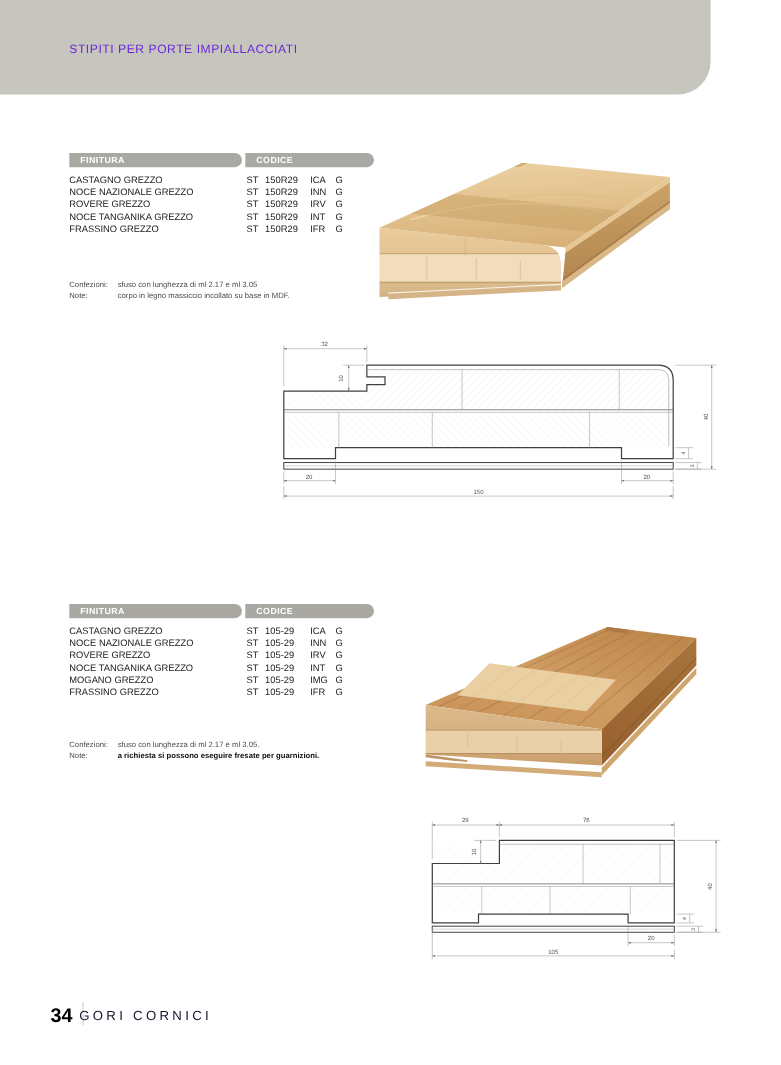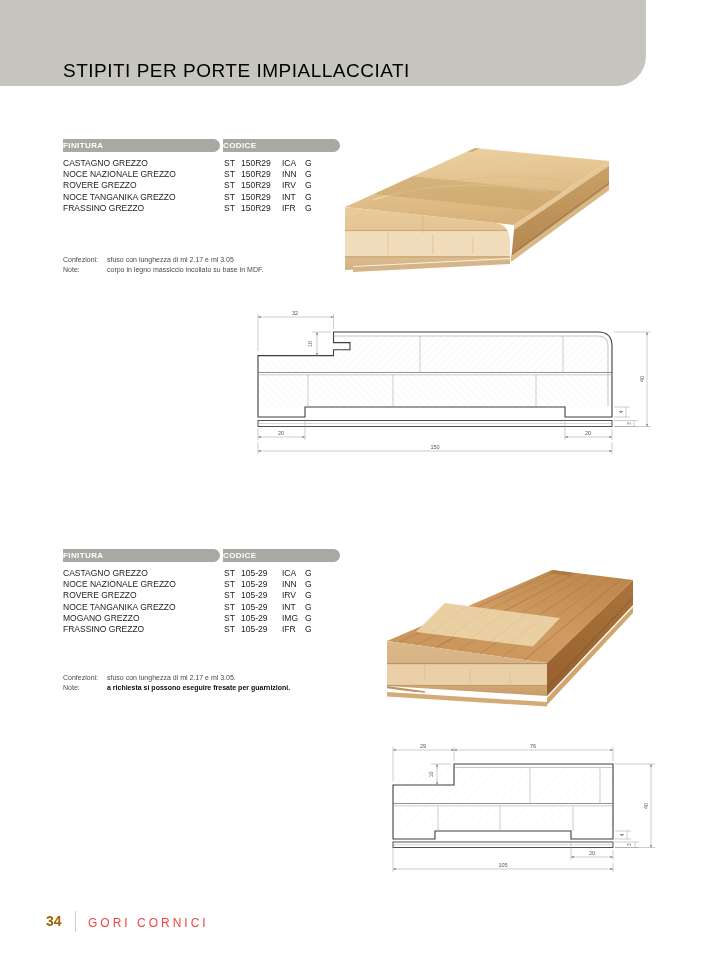--- a/index.html
+++ b/index.html
@@ -1,37 +1,37 @@
 <!DOCTYPE html>
 <html><head>
 <meta charset="utf-8">
 <style>
   *{margin:0;padding:0;box-sizing:border-box}
   html,body{width:710px;height:968px}
   body{font-family:"Liberation Sans",sans-serif;background:#fff;position:relative;overflow:hidden}
   .page{position:absolute;left:0;top:0;width:710px;height:968px;background:#ffffff}
   .topbar{position:absolute;left:0;top:0;width:646px;height:86px;background:#c6c5be;border-radius:0 0 30px 0}
-  .title{position:absolute;left:63px;top:60px;font-size:19px;font-weight:400;color:#000000;letter-spacing:.5px;white-space:nowrap}
+  .title{position:absolute;left:63px;top:39px;font-size:11px;font-weight:400;color:#6d28d9;letter-spacing:.5px;white-space:nowrap}
   .bar{position:absolute;height:13px;background:#a9a8a3;border-radius:0 7px 7px 0;color:#fff;
-       font-size:8px;font-weight:bold;letter-spacing:.4px;line-height:13.5px;padding-left:0;white-space:nowrap}
+       font-size:8px;font-weight:bold;letter-spacing:.4px;line-height:13.5px;padding-left:10px;white-space:nowrap}
   .bar-fin{left:63px;width:157px}
   .bar-cod{left:223px;width:117px}
   .tbody{position:absolute;left:63px;width:290px}
   .trow{display:grid;grid-template-columns:161px 17px 41px 23px 12px;font-size:8.5px;color:#1c1c1c;
         height:11.2px;line-height:11.2px;white-space:nowrap}
   .notes{position:absolute;left:63px;font-size:7px;color:#4a4a4a;line-height:10px;white-space:nowrap}
   .nlab{display:inline-block;width:44px}
   .nbold{font-weight:bold;color:#0d0d0d}
   svg.abs{position:absolute}
   svg text{font-family:"Liberation Sans",sans-serif;fill:#555}
   .dimtxt{font-size:5.5px}
   .dimtxt-s{font-size:4.6px}
-  .pageno{position:absolute;left:46px;top:913px;font-size:14px;font-weight:bold;color:#a16207}
+  .pageno{position:absolute;left:46px;top:913px;font-size:18px;font-weight:bold;color:#000000}
   .fdiv{position:absolute;left:75px;top:911px;width:1px;height:21px;background:#cfcec9}
-  .brand{position:absolute;left:88px;top:916px;font-size:12px;letter-spacing:3px;color:#ef4444;white-space:nowrap}
+  .brand{position:absolute;left:72px;top:916px;font-size:12px;letter-spacing:3px;color:#0f172a;white-space:nowrap}
 </style>
 </head>
 <body>
 
 <div class="page">
 
   <header class="topbar">
     <h1 class="title">STIPITI PER PORTE IMPIALLACCIATI</h1>
   </header>
 

